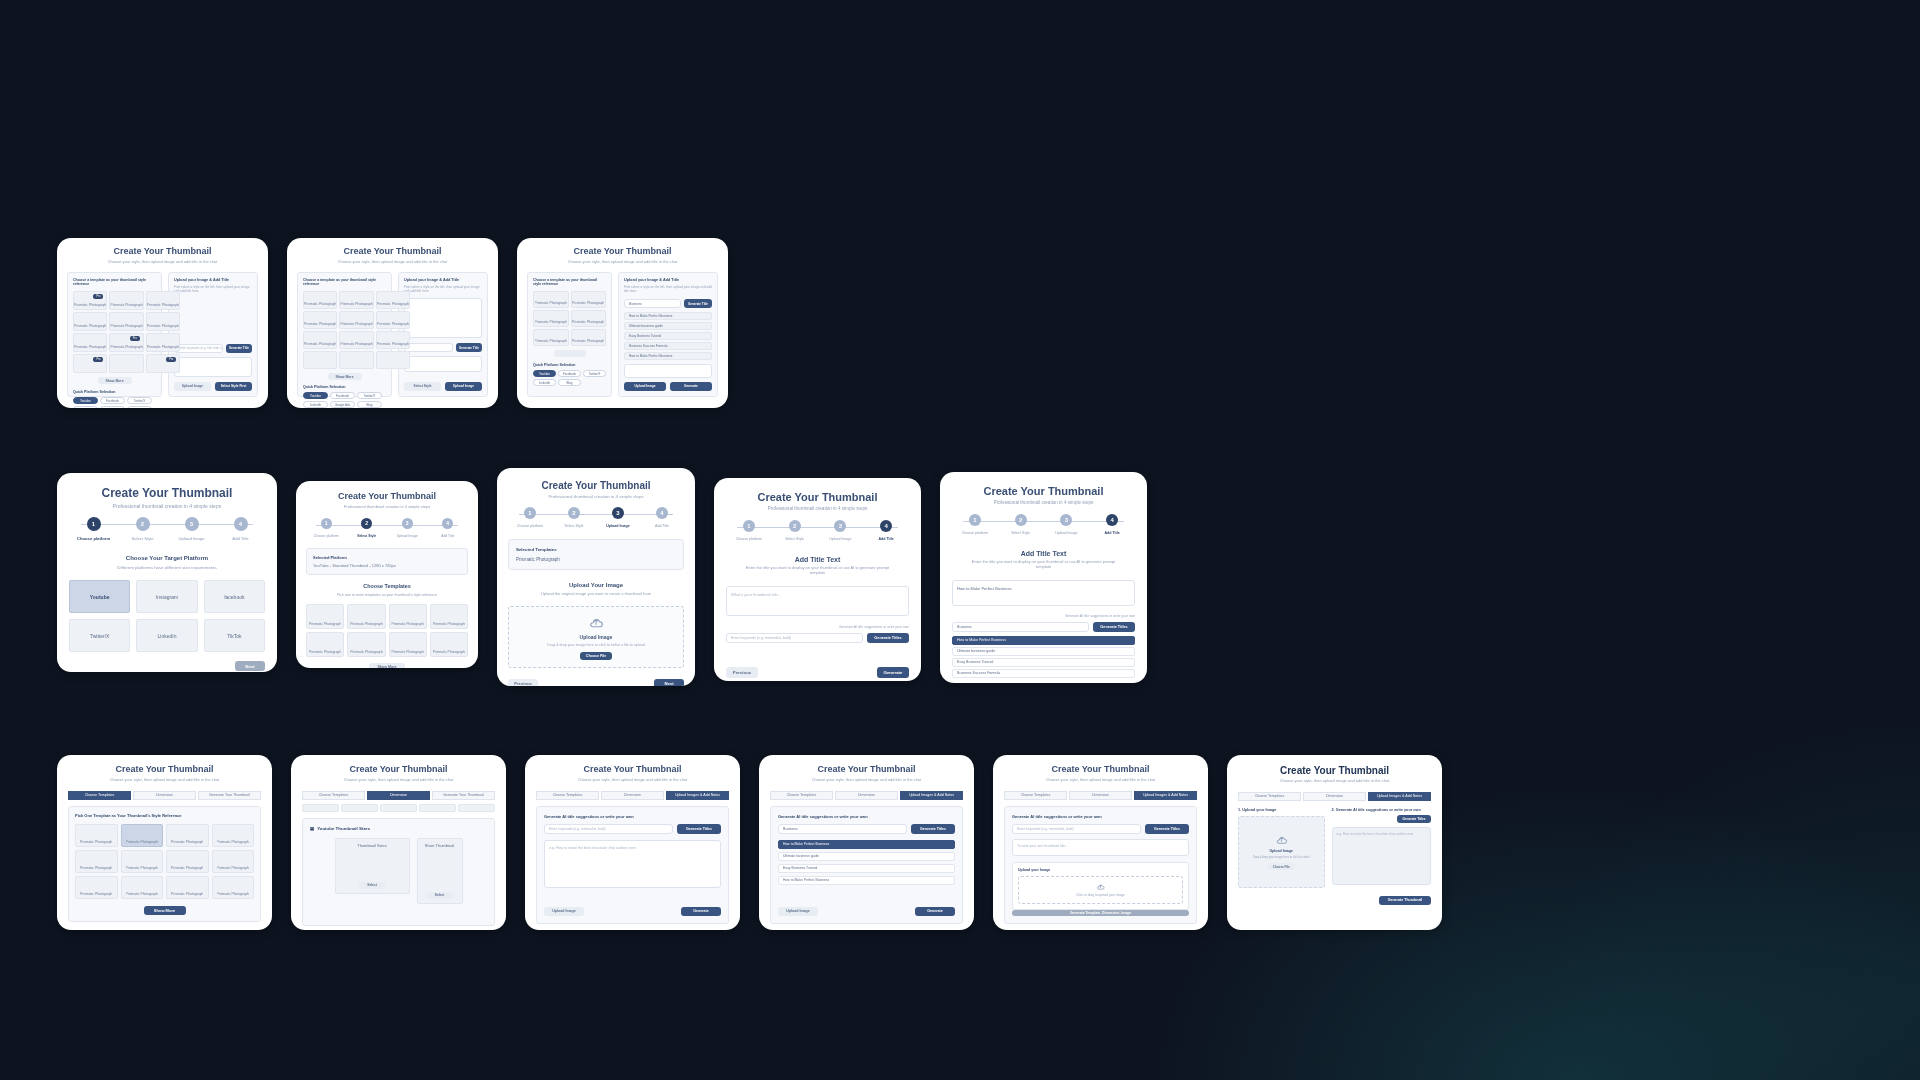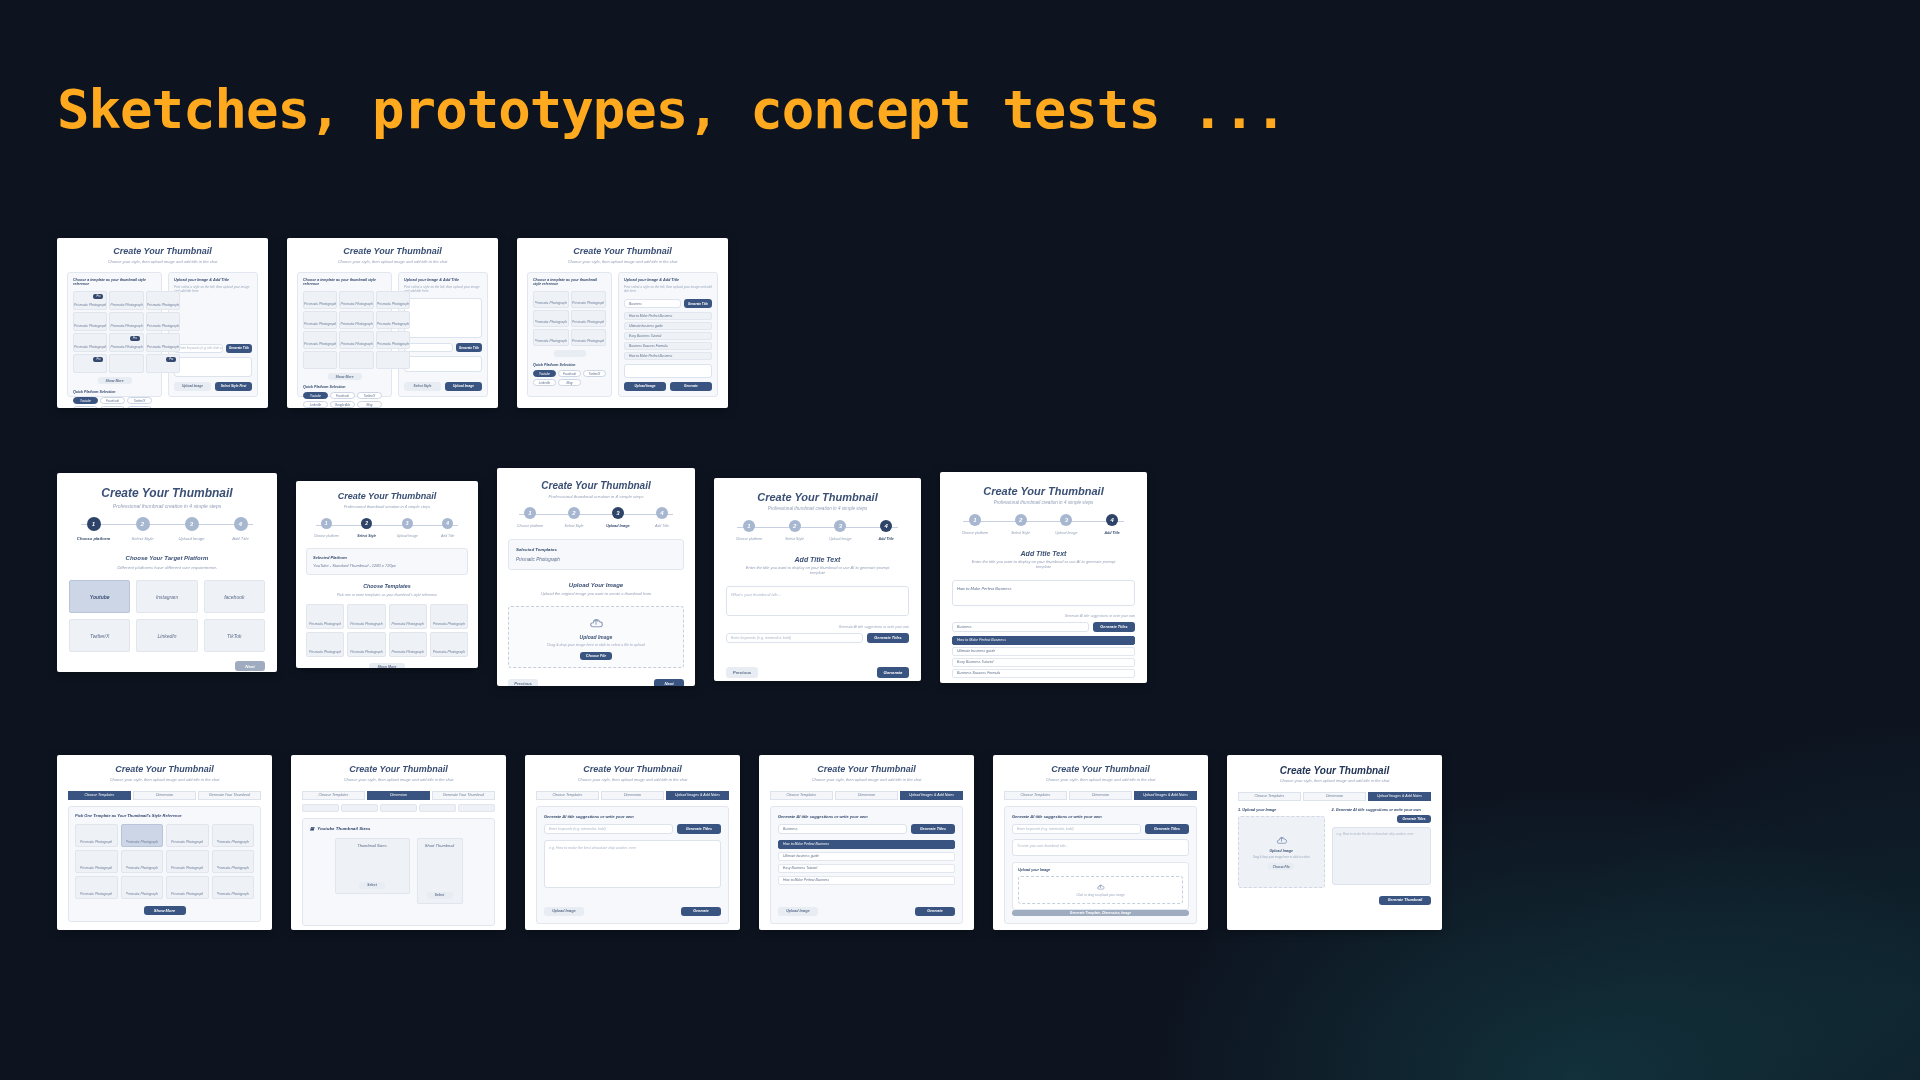--- a/index.html
+++ b/index.html
@@ -32,26 +32,25 @@
 
   
   .row { position: absolute; display: flex; align-items: flex-start; }
   #row-1 { left: 57px; top: 238px; gap: 19px; }
   #row-2 { left: 57px; top: 473px; gap: 19px; align-items: flex-start; }
   #row-3 { left: 57px; top: 755px; gap: 19px; }
 
   
   .mock {
     background: #ffffff;
-    border-radius: 2px;
+    border-radius: 14px;
     box-shadow: 0 2px 10px rgba(0,0,0,0.35);
     overflow: hidden;
     position: relative;
     flex: none;
-    font-style: italic;
   }
   .mock-inner { position: absolute; inset: 0; padding: 9px 10px; }
 
   .m-title {
     text-align: center;
     color: #3a4f74;
     font-weight: bold;
     line-height: 1.1;
   }
   .m-sub {
@@ -143,21 +142,20 @@
     color: #5c6d8a; display: flex; align-items: center; padding: 0 4px;
     white-space: nowrap; overflow: hidden;
   }
   .listrow.on { background: #3a5481; color: #fff; border-color: #3a5481; }
 </style>
 </head>
 <body>
 
 <div id="slide">
 
-  <div id="slide-title">Sketches, prototypes, concept tests ...</div>
 
   <div class="row" id="row-1">
 
     <div class="mock" style="width:211px;height:170px">
       <div class="mock-inner">
         <div class="m-title" style="font-size:9px">Create Your Thumbnail</div>
         <div class="m-sub" style="font-size:4px">Choose your style, then upload image and add title in the chat</div>
         <div style="display:flex;gap:6px;margin-top:7px">
           <div class="panel" style="width:95px;height:125px">
             <div class="panel-title" style="font-size:3.6px;line-height:1.3">Choose a template as your thumbnail style reference</div>

